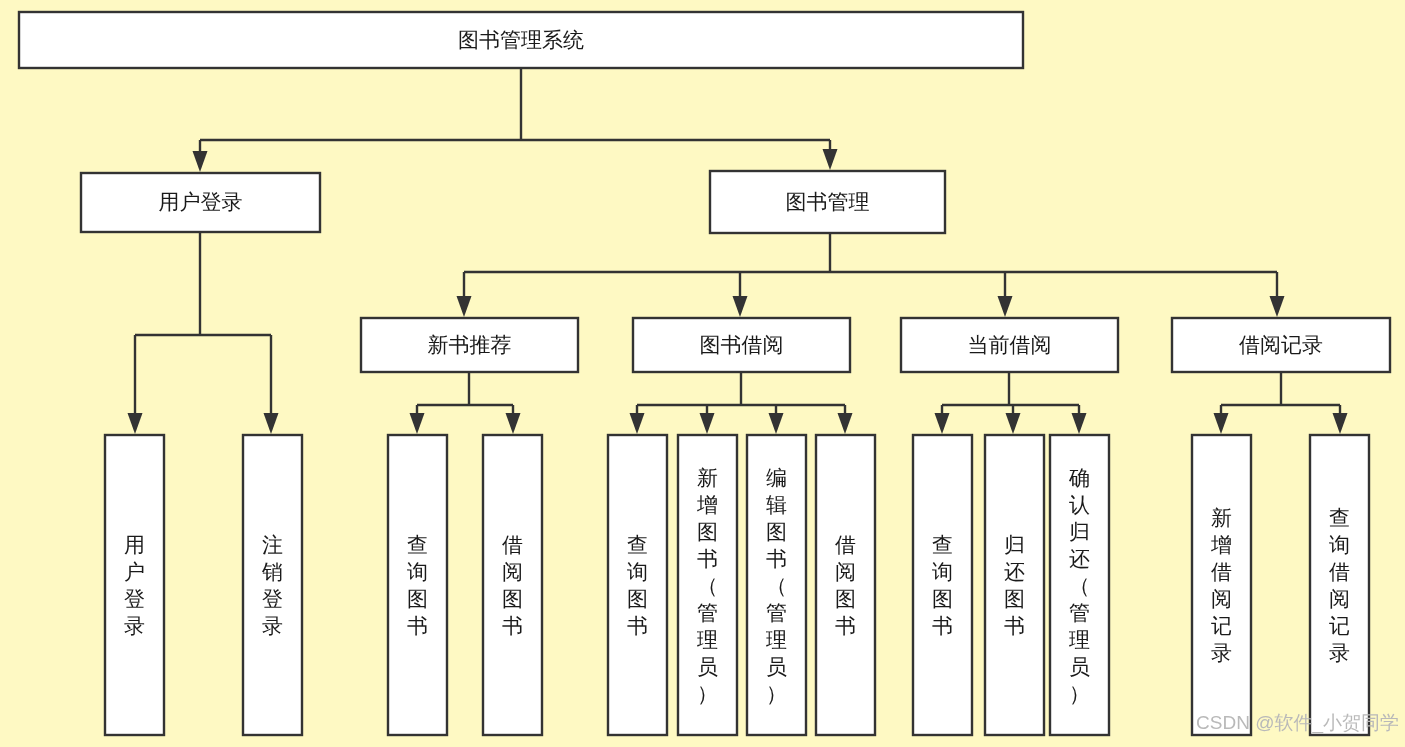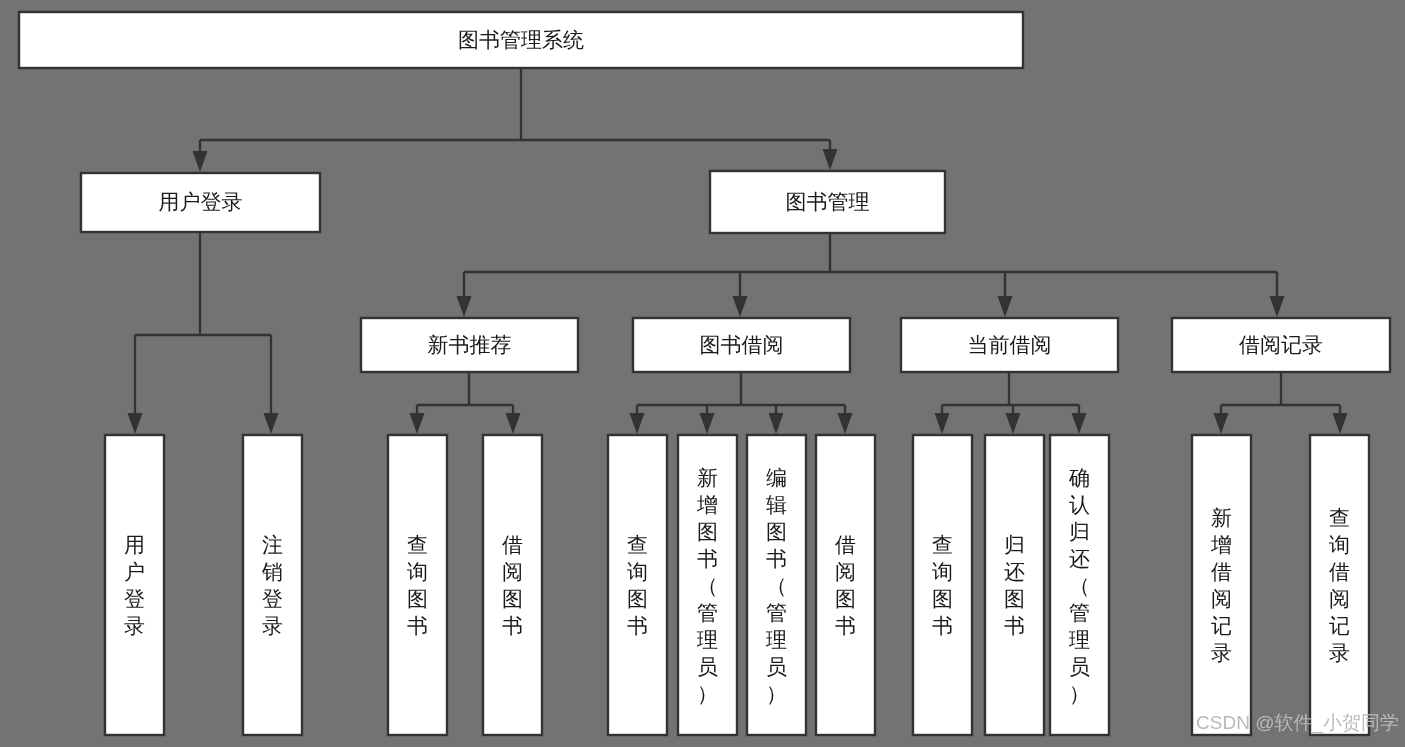--- a/index.html
+++ b/index.html
@@ -11,21 +11,21 @@
   body {
     width: 1405px;
     height: 747px;
     font-family: "Liberation Sans", "DejaVu Sans", sans-serif;
     overflow: hidden;
   }
   #diagram-root {
     position: relative;
     width: 1405px;
     height: 747px;
-    background: #737373;
+    background: #fef9c3;
   }
   svg.diagram-canvas {
     position: absolute;
     left: 0;
     top: 0;
     width: 1405px;
     height: 747px;
     display: block;
   }
   .node-box {

